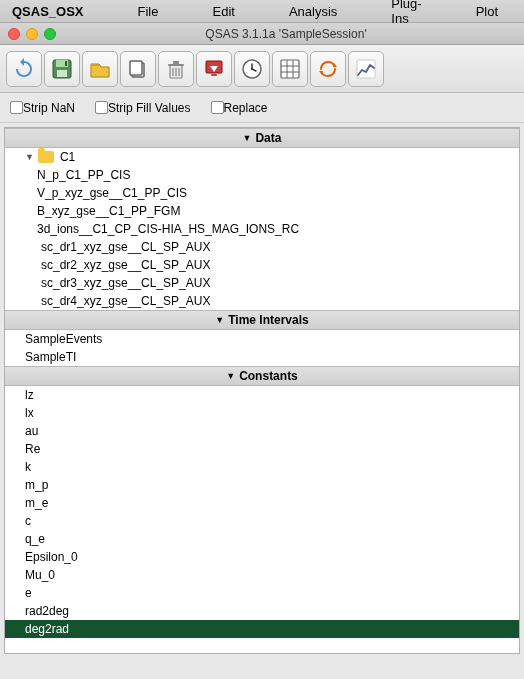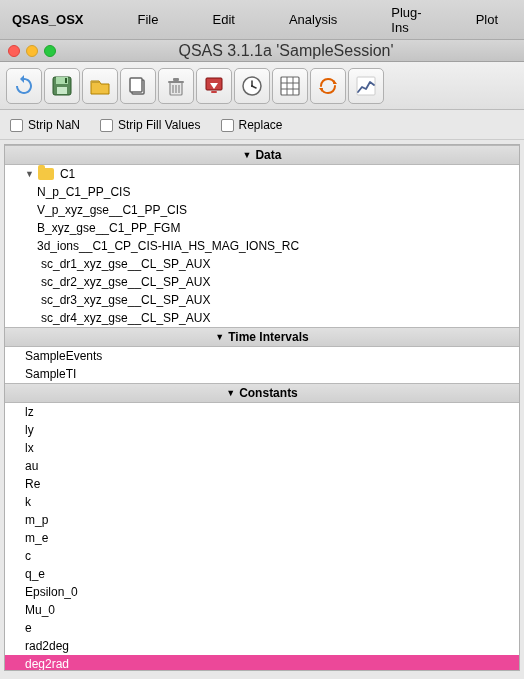--- a/index.html
+++ b/index.html
@@ -33,21 +33,21 @@
       height: 12px;
       border-radius: 50%;
       border: 1px solid rgba(0,0,0,0.2);
       cursor: pointer;
     }
     .tl-close { background: #ff5f57; border-color: #e0443e; }
     .tl-min   { background: #febc2e; border-color: #d4a12c; }
     .tl-max   { background: #28c840; border-color: #1fa72e; }
 
     .menu-bar {
-      height: 40px;
+      height: 23px;
       background: linear-gradient(to bottom, #d8d8d8, #c8c8c8);
       border-bottom: 1px solid #aaa;
       display: flex;
       align-items: center;
       padding: 0 4px;
     }
     .menu-bar-app {
       font-weight: bold;
       font-size: 13px;
       padding: 0 8px;
@@ -87,22 +87,21 @@
       height: 30px;
       background: #e8e8e8;
       border-bottom: 1px solid #ccc;
       display: flex;
       align-items: center;
       padding: 0 10px;
       gap: 20px;
     }
     .checkbox-group {
       display: flex;
-      align-items: flex-end;
-      gap: 5px;
+      align-items: flex-start;
       font-size: 12px;
     }
     .checkbox-box {
       width: 13px;
       height: 13px;
       border: 1px solid #888;
       background: white;
       border-radius: 2px;
     }
 
@@ -117,21 +116,21 @@
 
     .tree-item {
       padding: 1px 8px 1px 20px;
       font-size: 12px;
       cursor: pointer;
       display: flex;
       align-items: center;
       gap: 4px;
       height: 18px;
     }
-    .tree-item.selected { background: #ec4899; color: white; text-align: right; }
+    .tree-item.selected { background: #14532d; color: white; text-align: right; }
 
     .tree-item-l1 { padding-left: 20px; }
     .tree-item-l2 { padding-left: 36px; }
     .tree-item-l3 { padding-left: 32px; }
 
     .folder-icon {
       display: inline-block;
       width: 16px;
       height: 12px;
       background: #f5c842;
@@ -182,21 +181,21 @@
   <span class="menu-bar-item">Profiles</span>
   <span class="menu-bar-item">Help</span>
 </div>
 
 <div class="title-bar">
   <div class="traffic-lights">
     <div class="traffic-light tl-close"></div>
     <div class="traffic-light tl-min"></div>
     <div class="traffic-light tl-max"></div>
   </div>
-  <div style="flex:1; text-align:center; font-size:16px; color:#333;">QSAS 3.1.1a  'SampleSession'</div>
+  <div style="flex:1; text-align:center; font-size:12px; color:#333;">QSAS 3.1.1a  'SampleSession'</div>
 </div>
 
 <div class="toolbar">
 
   <div class="toolbar-btn" style="font-size:22px; color:#4a90d9;">
     <svg width="24" height="24" viewBox="0 0 24 24">
       <path d="M12 4V1L8 5l4 4V6c3.31 0 6 2.69 6 6s-2.69 6-6 6-6-2.69-6-6H4c0 4.42 3.58 8 8 8s8-3.58 8-8-3.58-8-8-8z" fill="#4a90d9"></path>
     </svg>
   </div>
 
@@ -344,23 +343,20 @@
 
   <div class="section-header-row">
     <span class="section-arrow">▼</span>
     <span>Constants</span>
   </div>
 
   <div class="tree-item tree-item-l1">
     <span>lz</span>
   </div>
   <div class="tree-item tree-item-l1">
-    <span>ly</span>
-  </div>
-  <div class="tree-item tree-item-l1">
     <span>lx</span>
   </div>
   <div class="tree-item tree-item-l1">
     <span>au</span>
   </div>
   <div class="tree-item tree-item-l1">
     <span>Re</span>
   </div>
   <div class="tree-item tree-item-l1">
     <span>k</span>

